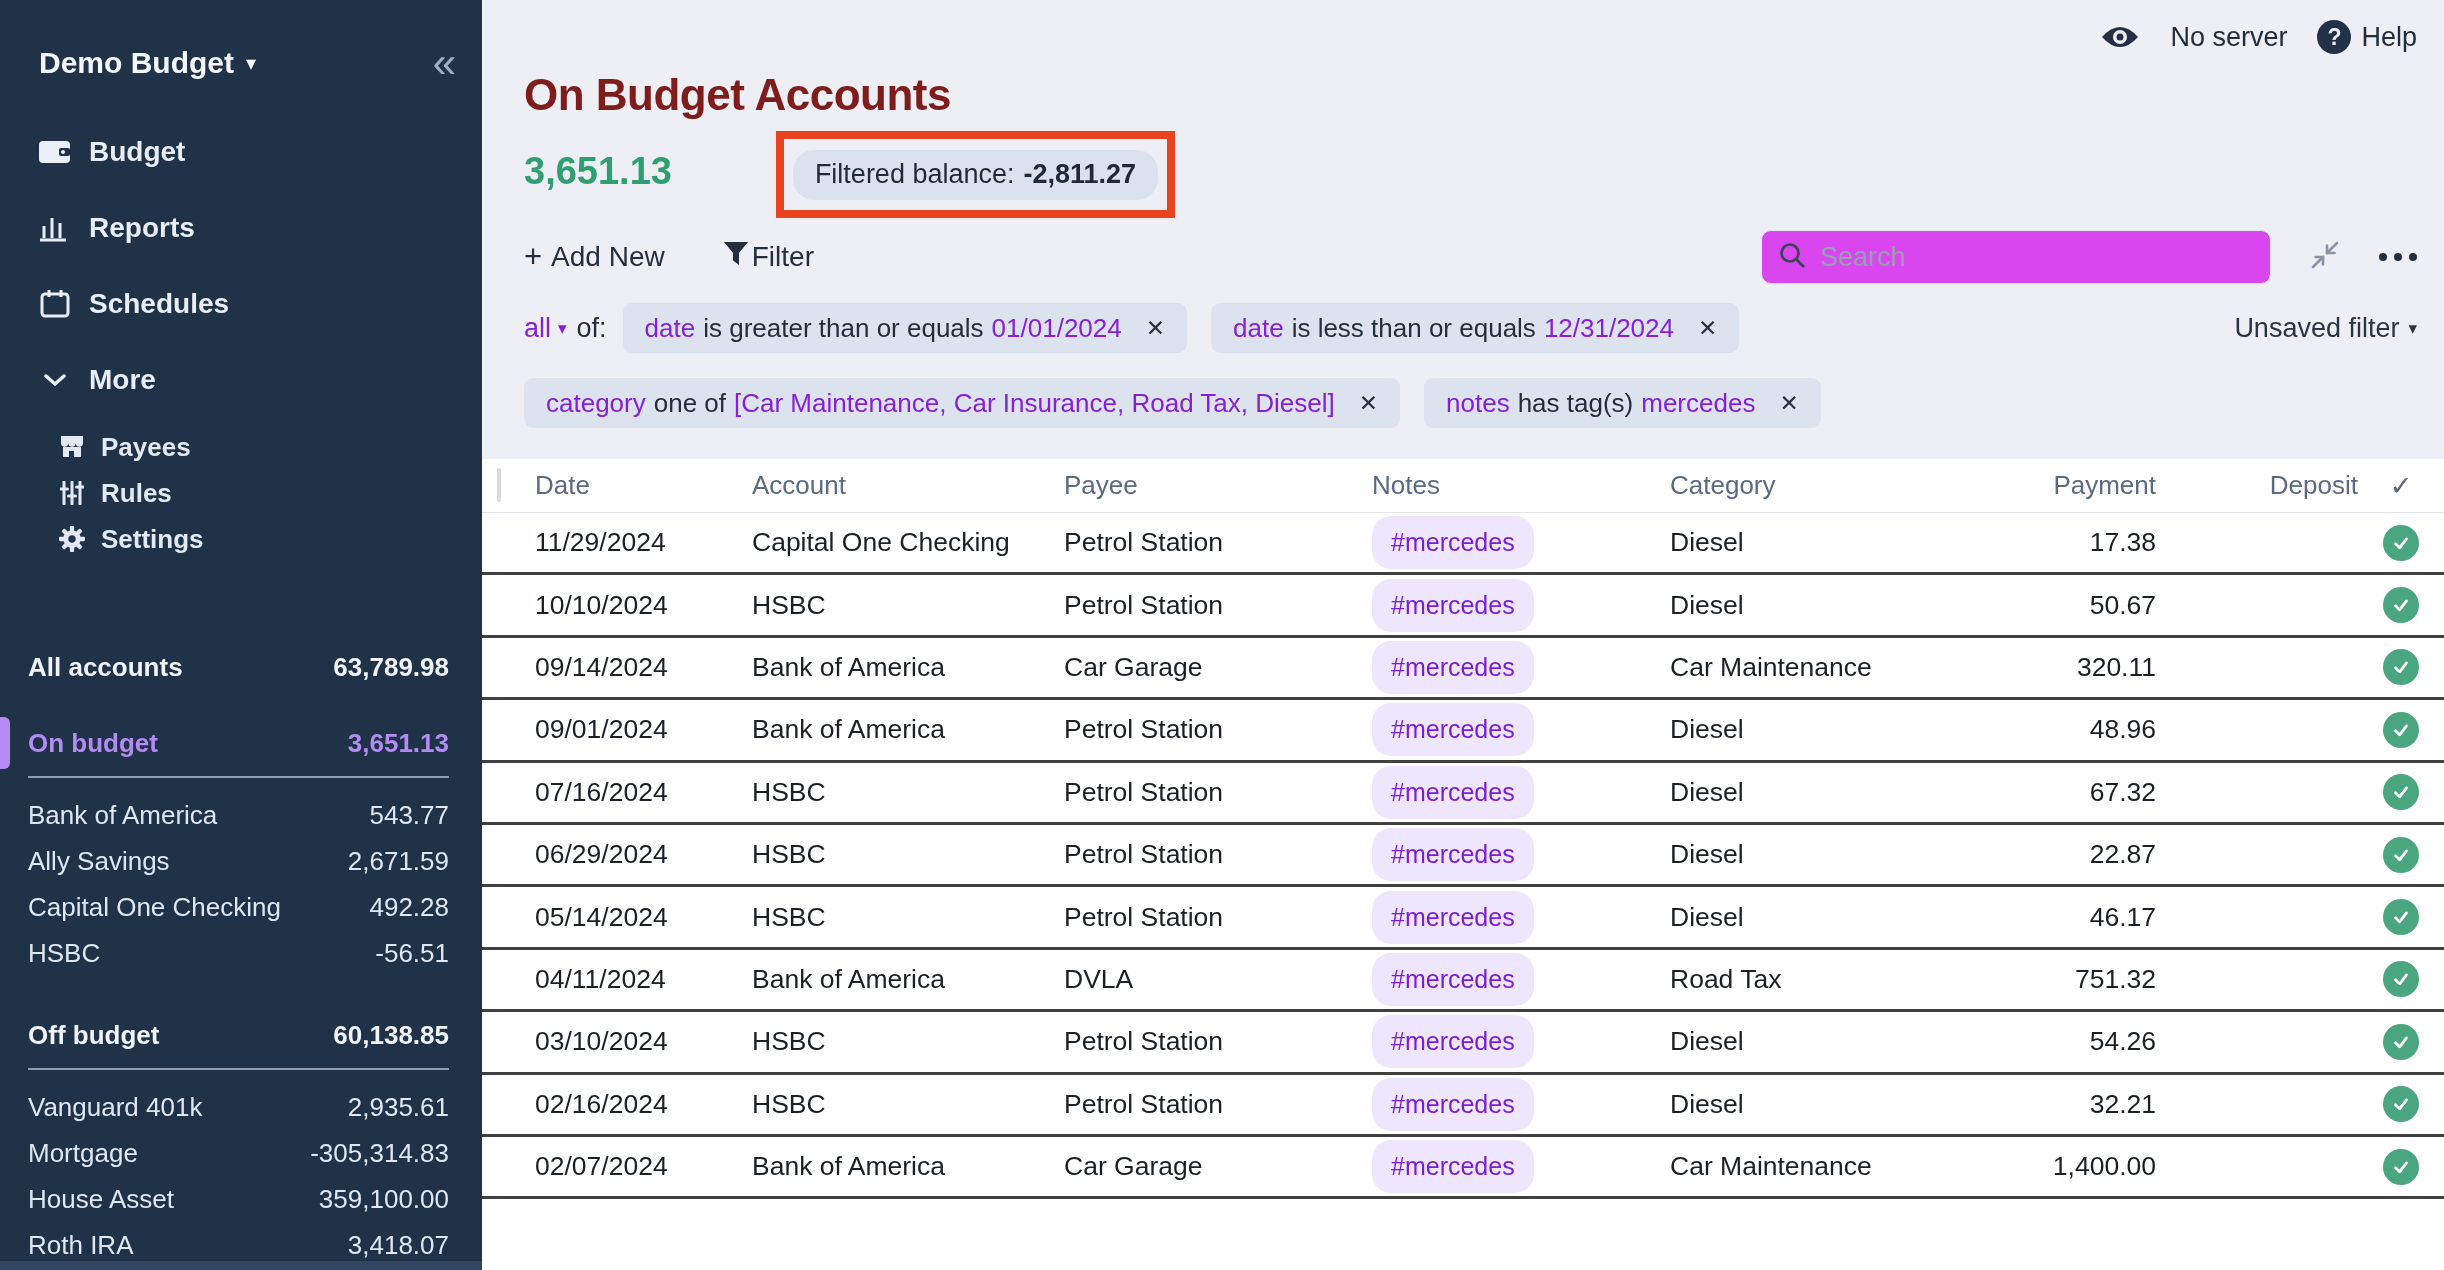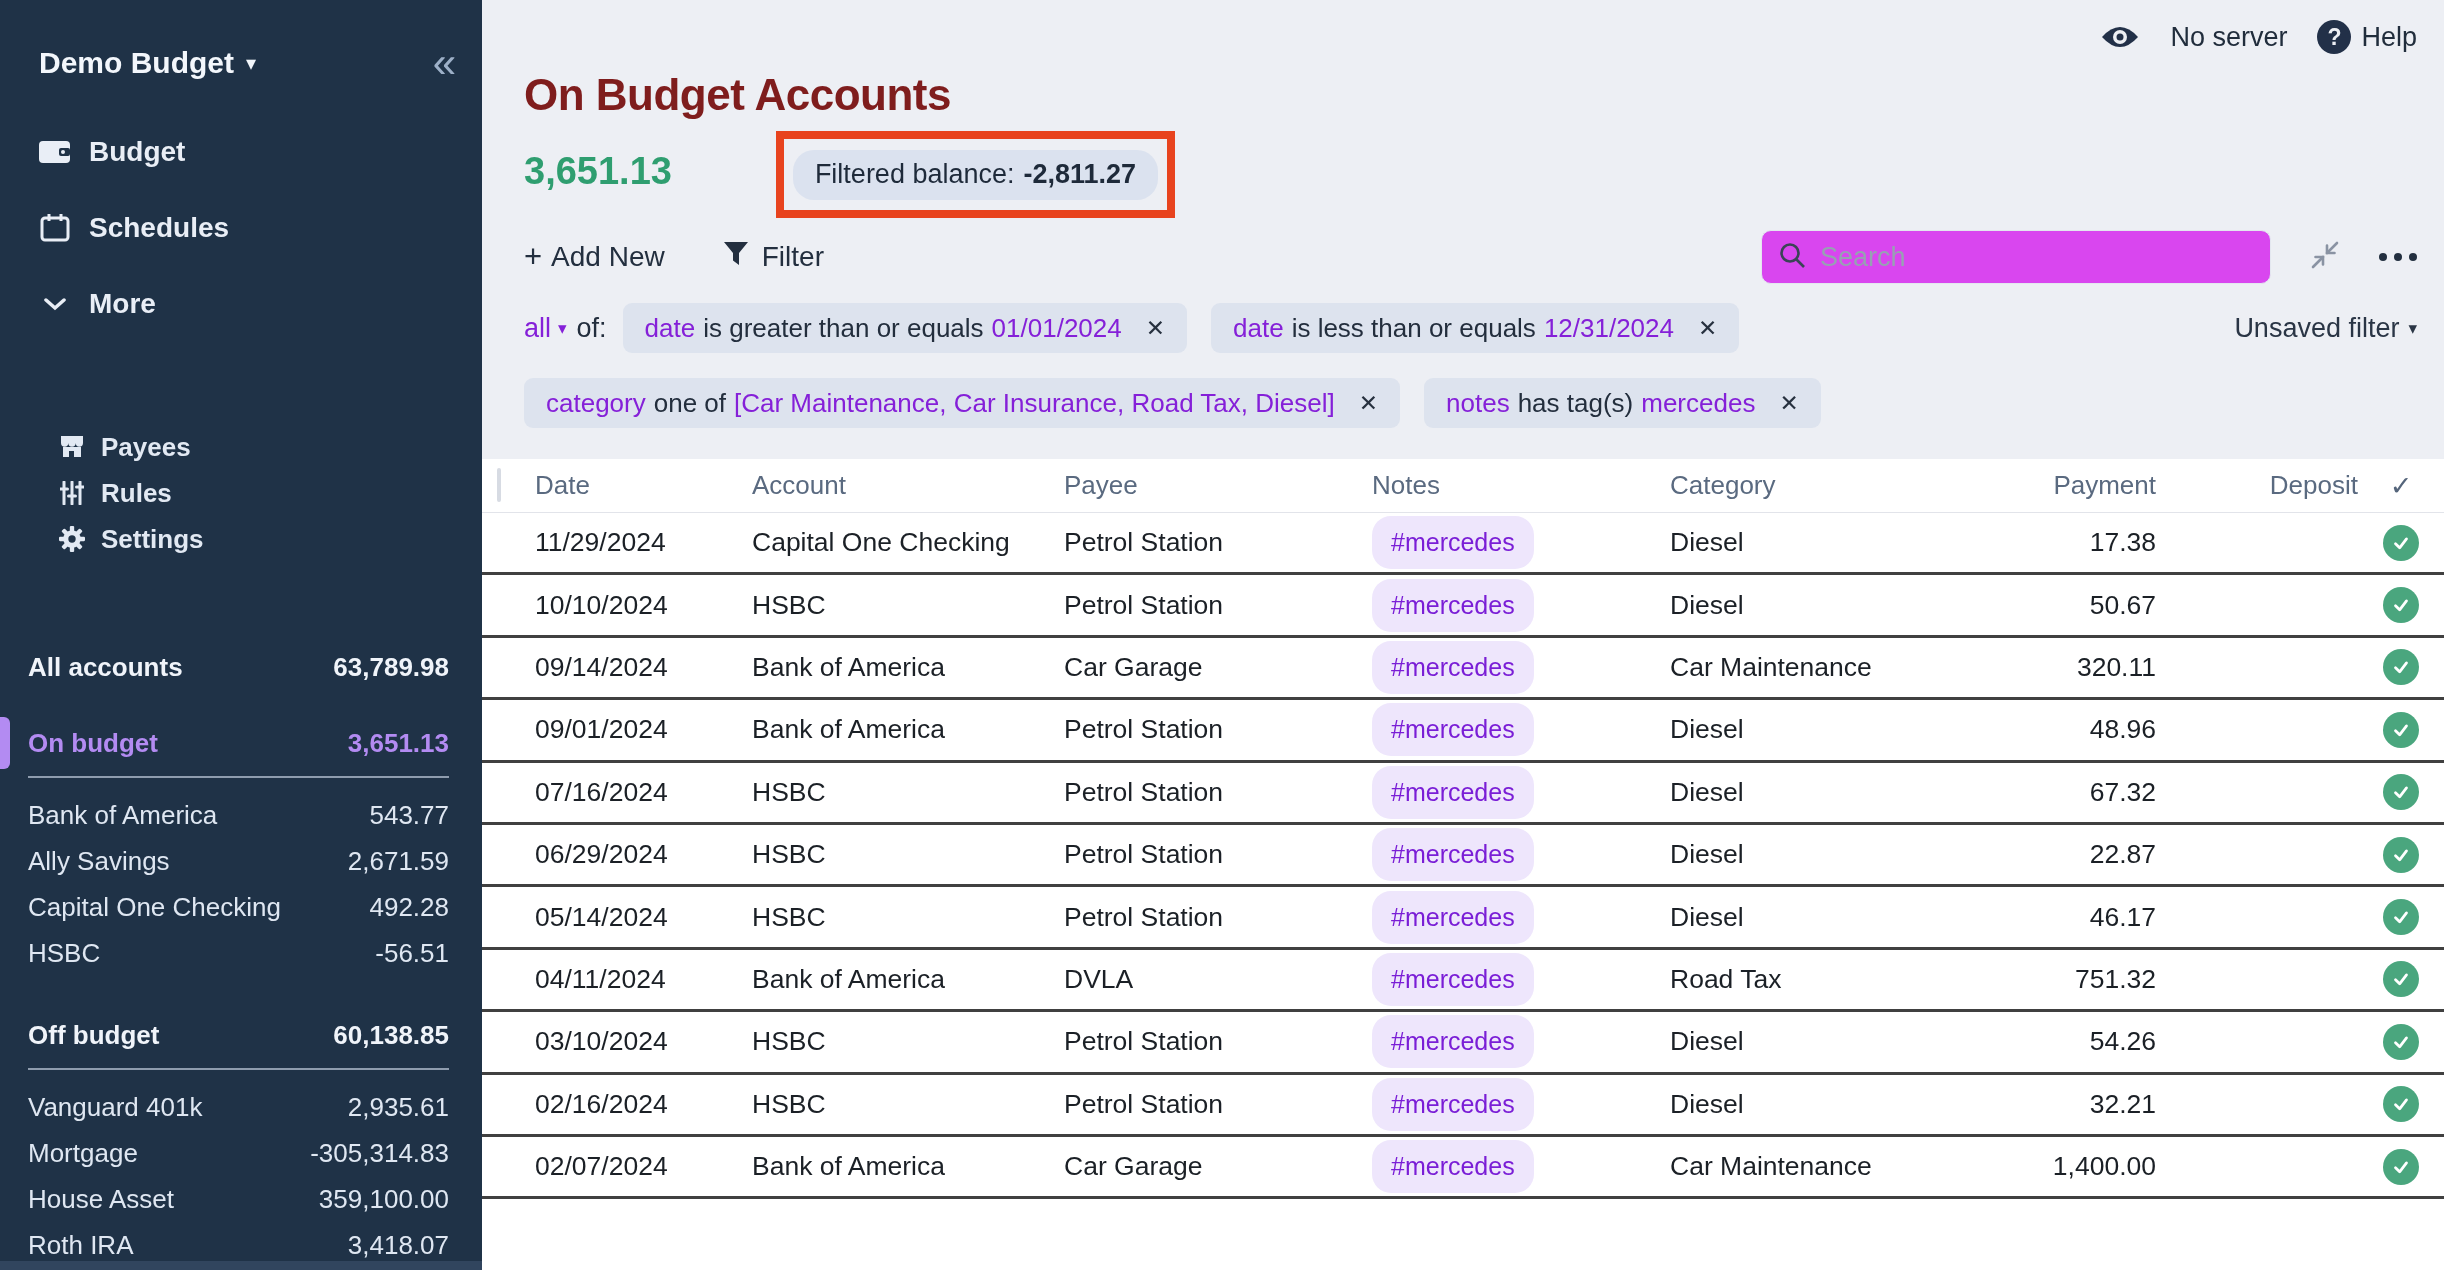--- a/index.html
+++ b/index.html
@@ -45,21 +45,21 @@
   .page-title { position: absolute; left: 42px; top: 70px; font-size: 44px; font-weight: 700; color: #7f1d1d; letter-spacing: -0.5px; }
   .balance-green { position: absolute; left: 42px; top: 150px; font-size: 38px; font-weight: 600; color: #2f9e70; }
 
   .red-box { position: absolute; left: 294px; top: 131px; width: 399px; height: 87px; border: 8px solid #e8431e; display: flex; align-items: center; justify-content: center; }
   .filtered-pill { background: #dbe2ef; border-radius: 21px; height: 50px; display: flex; align-items: center; padding: 0 22px; font-size: 27px; color: #1e2a3a; white-space: nowrap; }
   .filtered-pill .fv { font-weight: 700; margin-left: 9px; }
 
   .toolbar { position: absolute; top: 229px; left: 42px; right: 27px; height: 56px; display: flex; align-items: center; }
   .add-new { display: flex; align-items: center; gap: 9px; font-size: 28px; font-weight: 500; color: #232f3f; cursor: pointer; }
   .plus-glyph { font-size: 31px; font-weight: 400; }
-  .filter-btn { margin-left: 58px; display: flex; align-items: center; gap: 13px; font-size: 28px; font-weight: 500; color: #232f3f; cursor: pointer; justify-content: flex-end; }
+  .filter-btn { margin-left: 58px; display: flex; align-items: center; gap: 3px; font-size: 28px; font-weight: 500; color: #232f3f; cursor: pointer; justify-content: flex-end; }
   .toolbar-right { margin-left: auto; display: flex; align-items: center; gap: 36px; }
   .search-box { width: 510px; height: 54px; background: #d946ef; border: 1px solid #e3e7ef; border-radius: 10px; display: flex; align-items: center; padding: 0 16px; gap: 12px; }
   .search-box input { border: none; outline: none; background: transparent; font-size: 27px; color: #333; width: 100%; font-family: "Liberation Sans", sans-serif; }
   .search-box input::placeholder { color: #97a1b3; }
   .dots { display: flex; gap: 7px; align-items: center; cursor: pointer; }
   .dots span { width: 8px; height: 8px; border-radius: 50%; background: #232f3f; }
 
   .filters { position: absolute; top: 303px; left: 42px; right: 27px; }
   .filter-row { display: flex; align-items: center; height: 50px; }
   .filter-row + .filter-row { margin-top: 25px; }
@@ -108,20 +108,31 @@
               <rect x="0" y="2" width="31" height="22" rx="4" fill="#e9eef6"></rect>
               <rect x="20" y="9" width="11" height="8" rx="2" fill="#1f3247"></rect>
               <circle cx="24" cy="13" r="2" fill="#e9eef6"></circle>
             </svg>
         </span>
         <span>Budget</span>
       </div>
       <div class="nav-item">
         <span class="nav-icon">
           <svg width="30" height="28" viewBox="0 0 30 28" fill="none" stroke="#e9eef6" stroke-width="3">
+              <line x1="4" y1="12" x2="4" y2="24"></line>
+              <line x1="12" y1="4" x2="12" y2="24"></line>
+              <line x1="20" y1="9" x2="20" y2="24"></line>
+              <line x1="0" y1="26" x2="26" y2="26"></line>
+            </svg>
+        </span>
+        <span>Reports</span>
+      </div>
+      <div class="nav-item">
+        <span class="nav-icon">
+          <svg width="30" height="28" viewBox="0 0 30 28" fill="none" stroke="#e9eef6" stroke-width="3">
               <rect x="2" y="4" width="26" height="22" rx="3"></rect>
               <line x1="9" y1="0" x2="9" y2="7"></line>
               <line x1="21" y1="0" x2="21" y2="7"></line>
             </svg>
         </span>
         <span>Schedules</span>
       </div>
       <div class="nav-item">
         <span class="nav-icon">
           <svg width="22" height="14" viewBox="0 0 22 14" fill="none" stroke="#e9eef6" stroke-width="3.5" stroke-linecap="round">

